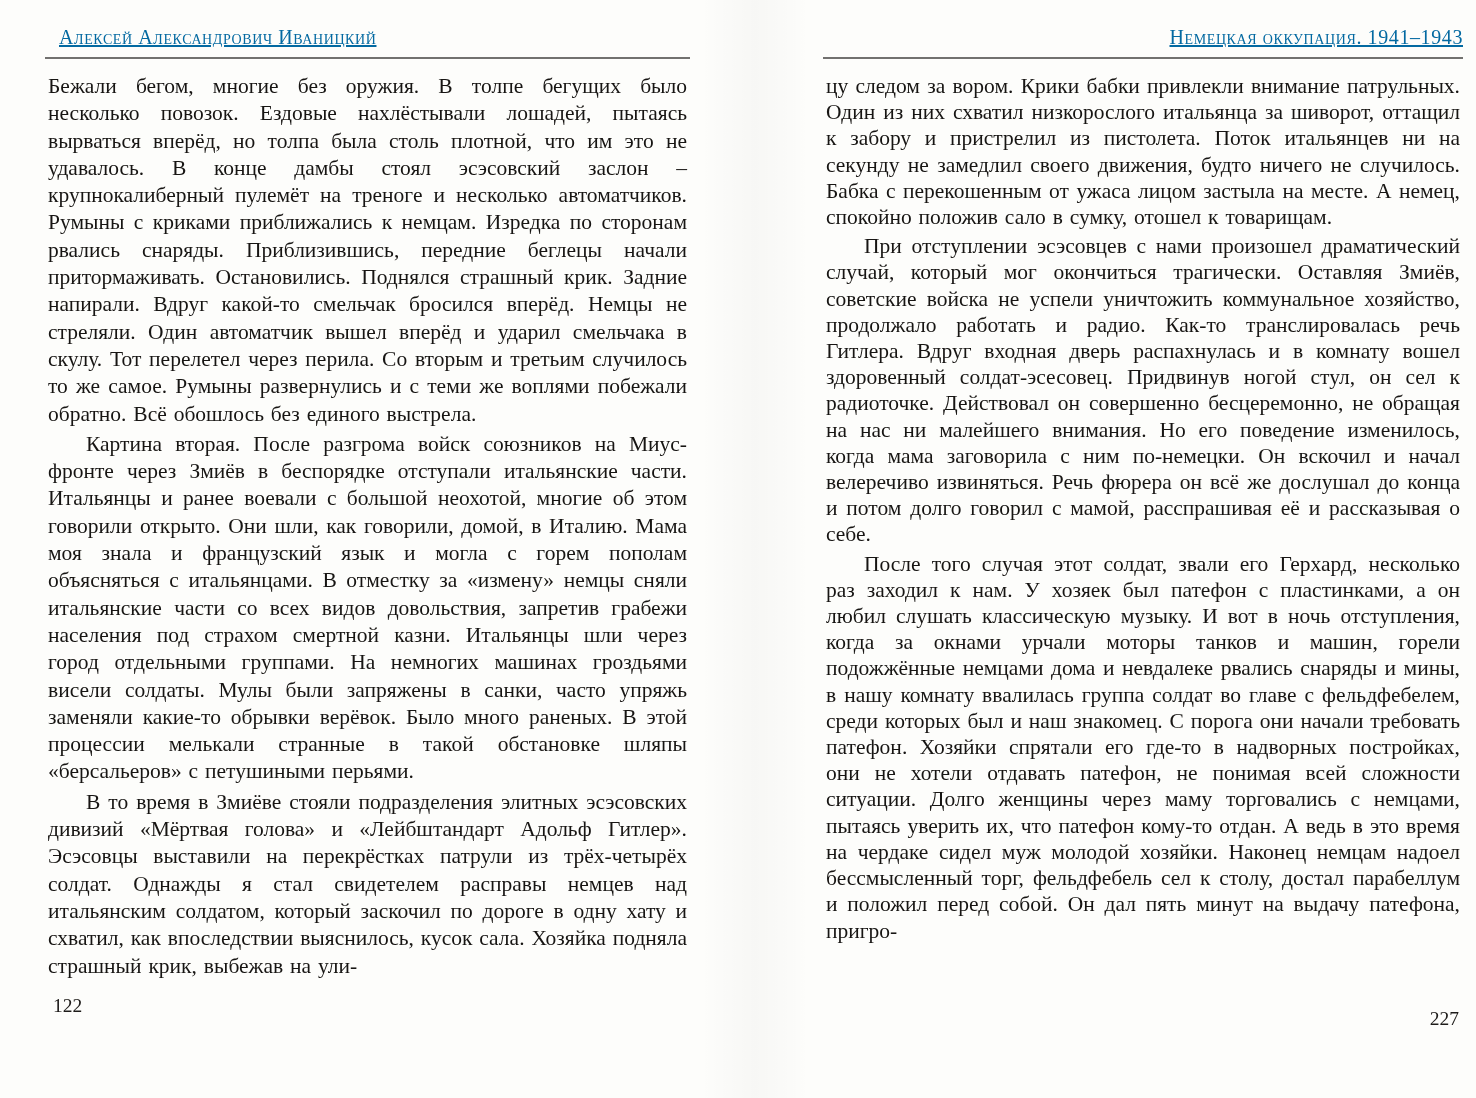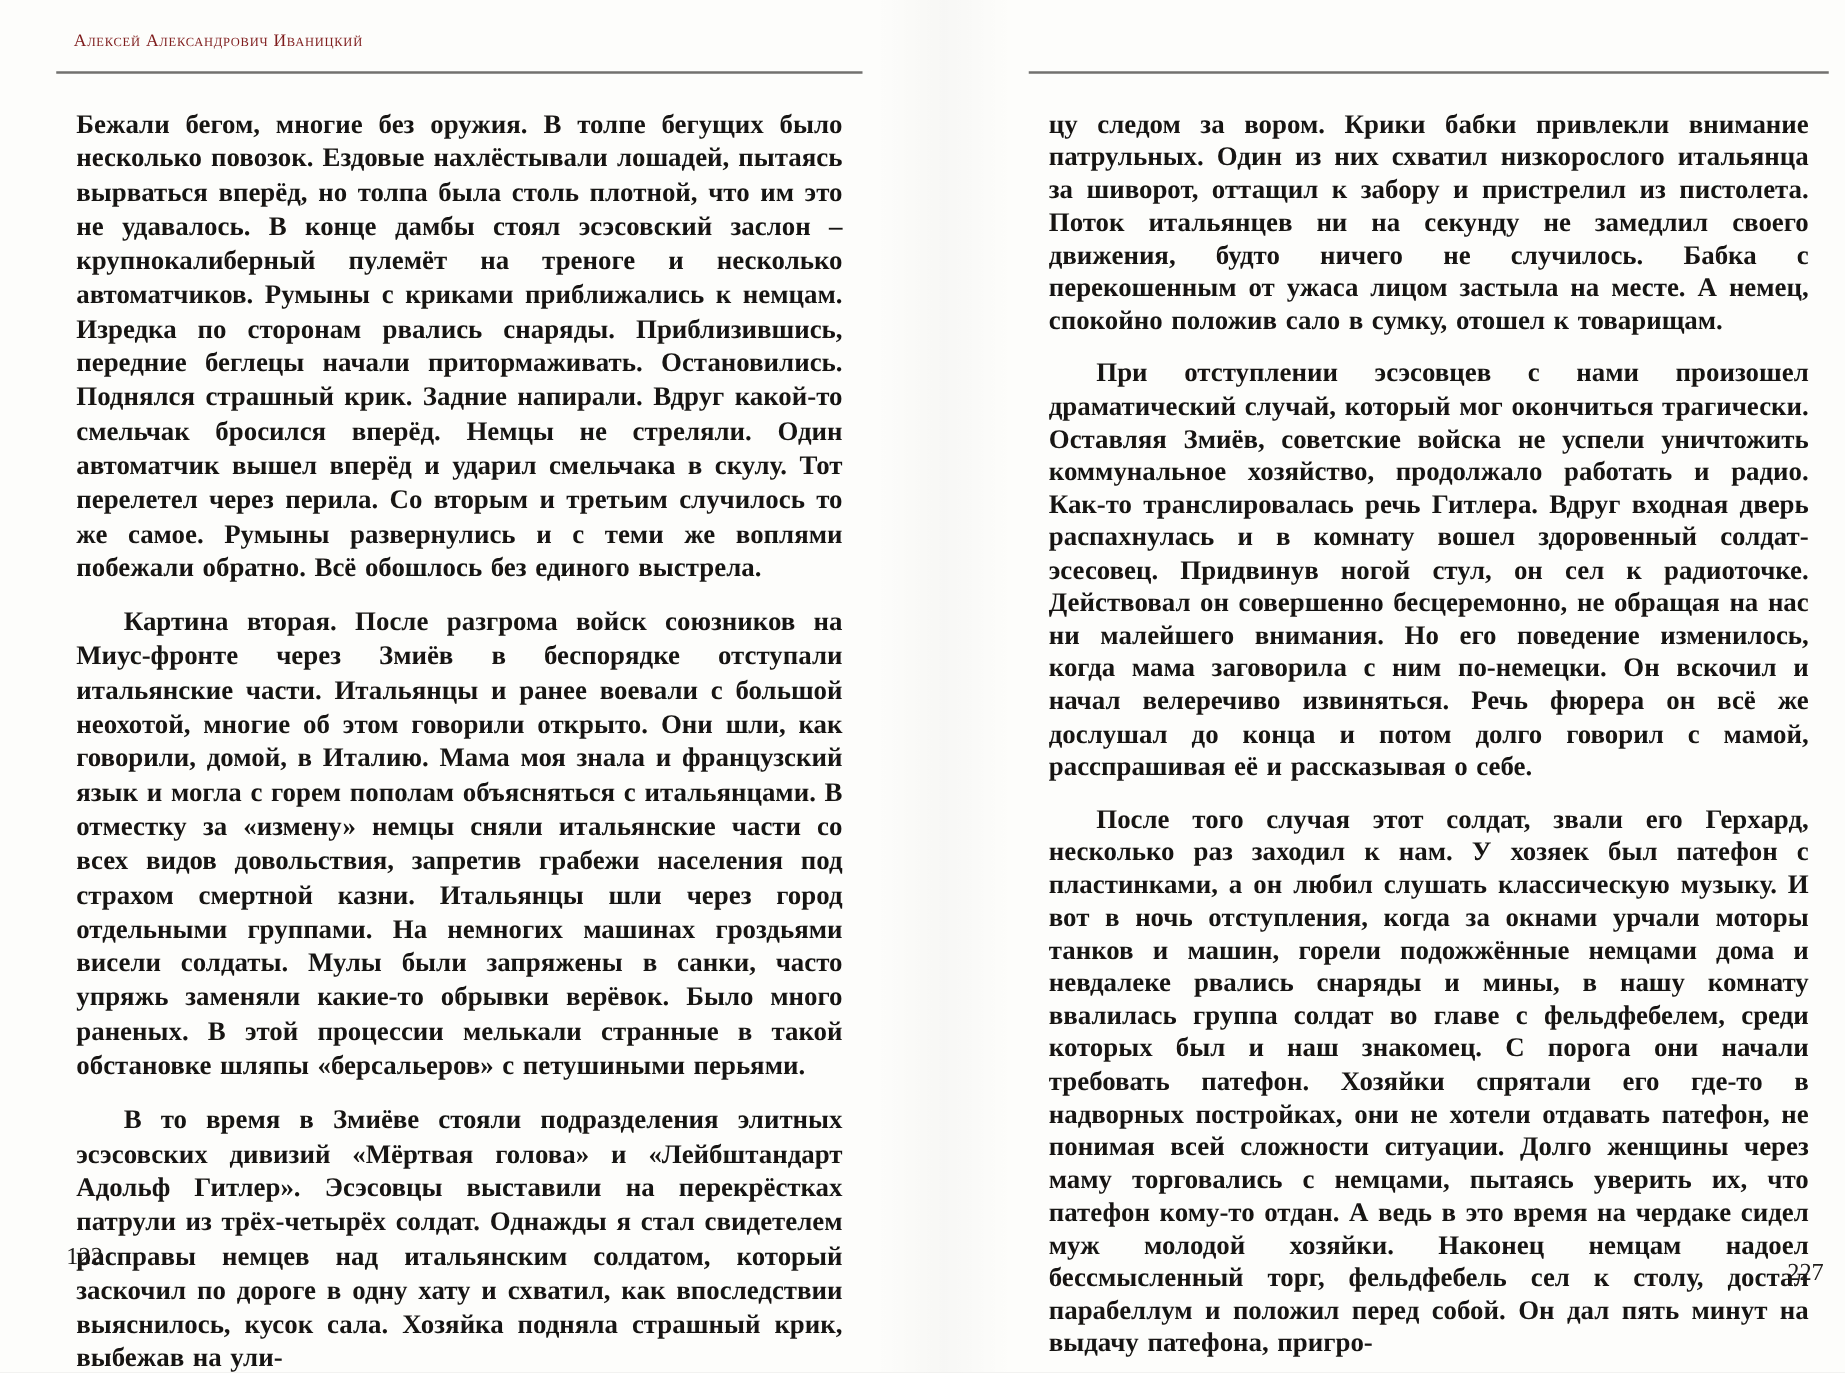--- a/index.html
+++ b/index.html
@@ -33,24 +33,25 @@
     height: 100%;
   }
   .page.left  { left: 45px;  width: 645px; }
   .page.right { left: 823px; width: 640px; }
 
   .runhead {
     position: absolute;
     top: 26px;
     width: 100%;
     font-variant: small-caps;
-    font-size: 14px;
+    font-size: 20px;
     letter-spacing: 0.6px;
-    color: #7f1d1d;
+    color: #0369a1;
     white-space: nowrap;
+    text-decoration: underline;
   }
   .runhead.head-left  { left: 14px; text-align: left; }
   .runhead.head-right { right: 0; text-align: right; }
 
   .rule {
     position: absolute;
     top: 57px;
     width: 100%;
     height: 2px;
     background: rgba(40, 38, 36, 0.65);
@@ -62,23 +63,22 @@
     left: 0;
     width: 100%;
     text-align: justify;
     font-size: 21.5px;
     word-spacing: 1.5px;
   }
   .page.left  .pagebody { line-height: 27.3px; }
   .page.right .pagebody { line-height: 26.2px; }
 
   .pagebody p {
-    margin: 16px;
+    margin: 3px;
     text-indent: 38px;
-    font-weight: bold;
   }
   .pagebody p.noindent { text-indent: 0; }
 
   .pagenum {
     position: absolute;
     font-size: 19.5px;
     color: #1d1b19;
   }
   .page.left  .pagenum { left: 8px;  top: 995px; text-align: center;  }
   .page.right .pagenum { right: 4px; top: 1008px; text-align: right; }
@@ -93,20 +93,21 @@
     <div class="rule"></div>
     <div class="pagebody">
       <p class="noindent">Бежали бегом, многие без оружия. В толпе бегущих было несколько повозок. Ездовые нахлёстывали лошадей, пытаясь вырваться вперёд, но толпа была столь плотной, что им это не удавалось. В конце дамбы стоял эсэсовский заслон – крупнокалиберный пулемёт на треноге и несколько автоматчиков. Румыны с криками приближались к немцам. Изредка по сторонам рвались снаряды. Приблизившись, передние беглецы начали притормаживать. Остановились. Поднялся страшный крик. Задние напирали. Вдруг какой-то смельчак бросился вперёд. Немцы не стреляли. Один автоматчик вышел вперёд и ударил смельчака в скулу. Тот перелетел через перила. Со вторым и третьим случилось то же самое. Румыны развернулись и с теми же воплями побежали обратно. Всё обошлось без единого выстрела.</p>
       <p>Картина вторая. После разгрома войск союзников на Миус-фронте через Змиёв в беспорядке отступали итальянские части. Итальянцы и ранее воевали с большой неохотой, многие об этом говорили открыто. Они шли, как говорили, домой, в Италию. Мама моя знала и французский язык и могла с горем пополам объясняться с итальянцами. В отместку за «измену» немцы сняли итальянские части со всех видов довольствия, запретив грабежи населения под страхом смертной казни. Итальянцы шли через город отдельными группами. На немногих машинах гроздьями висели солдаты. Мулы были запряжены в санки, часто упряжь заменяли какие-то обрывки верёвок. Было много раненых. В этой процессии мелькали странные в такой обстановке шляпы «берсальеров» с петушиными перьями.</p>
       <p>В то время в Змиёве стояли подразделения элитных эсэсовских дивизий «Мёртвая голова» и «Лейбштандарт Адольф Гитлер». Эсэсовцы выставили на перекрёстках патрули из трёх-четырёх солдат. Однажды я стал свидетелем расправы немцев над итальянским солдатом, который заскочил по дороге в одну хату и схватил, как впоследствии выяснилось, кусок сала. Хозяйка подняла страшный крик, выбежав на ули-</p>
     </div>
     <div class="pagenum">122</div>
   </div>
 
   <div class="page right">
+    <div class="runhead head-right">Немецкая оккупация. 1941–1943</div>
     <div class="rule"></div>
     <div class="pagebody">
       <p class="noindent">цу следом за вором. Крики бабки привлекли внимание патрульных. Один из них схватил низкорослого итальянца за шиворот, оттащил к забору и пристрелил из пистолета. Поток итальянцев ни на секунду не замедлил своего движения, будто ничего не случилось. Бабка с перекошенным от ужаса лицом застыла на месте. А немец, спокойно положив сало в сумку, отошел к товарищам.</p>
       <p>При отступлении эсэсовцев с нами произошел драматический случай, который мог окончиться трагически. Оставляя Змиёв, советские войска не успели уничтожить коммунальное хозяйство, продолжало работать и радио. Как-то транслировалась речь Гитлера. Вдруг входная дверь распахнулась и в комнату вошел здоровенный солдат-эсесовец. Придвинув ногой стул, он сел к радиоточке. Действовал он совершенно бесцеремонно, не обращая на нас ни малейшего внимания. Но его поведение изменилось, когда мама заговорила с ним по-немецки. Он вскочил и начал велеречиво извиняться. Речь фюрера он всё же дослушал до конца и потом долго говорил с мамой, расспрашивая её и рассказывая о себе.</p>
       <p>После того случая этот солдат, звали его Герхард, несколько раз заходил к нам. У хозяек был патефон с пластинками, а он любил слушать классическую музыку. И вот в ночь отступления, когда за окнами урчали моторы танков и машин, горели подожжённые немцами дома и невдалеке рвались снаряды и мины, в нашу комнату ввалилась группа солдат во главе с фельдфебелем, среди которых был и наш знакомец. С порога они начали требовать патефон. Хозяйки спрятали его где-то в надворных постройках, они не хотели отдавать патефон, не понимая всей сложности ситуации. Долго женщины через маму торговались с немцами, пытаясь уверить их, что патефон кому-то отдан. А ведь в это время на чердаке сидел муж молодой хозяйки. Наконец немцам надоел бессмысленный торг, фельдфебель сел к столу, достал парабеллум и положил перед собой. Он дал пять минут на выдачу патефона, пригро-</p>
     </div>
     <div class="pagenum">227</div>
   </div>
 
 </div>

